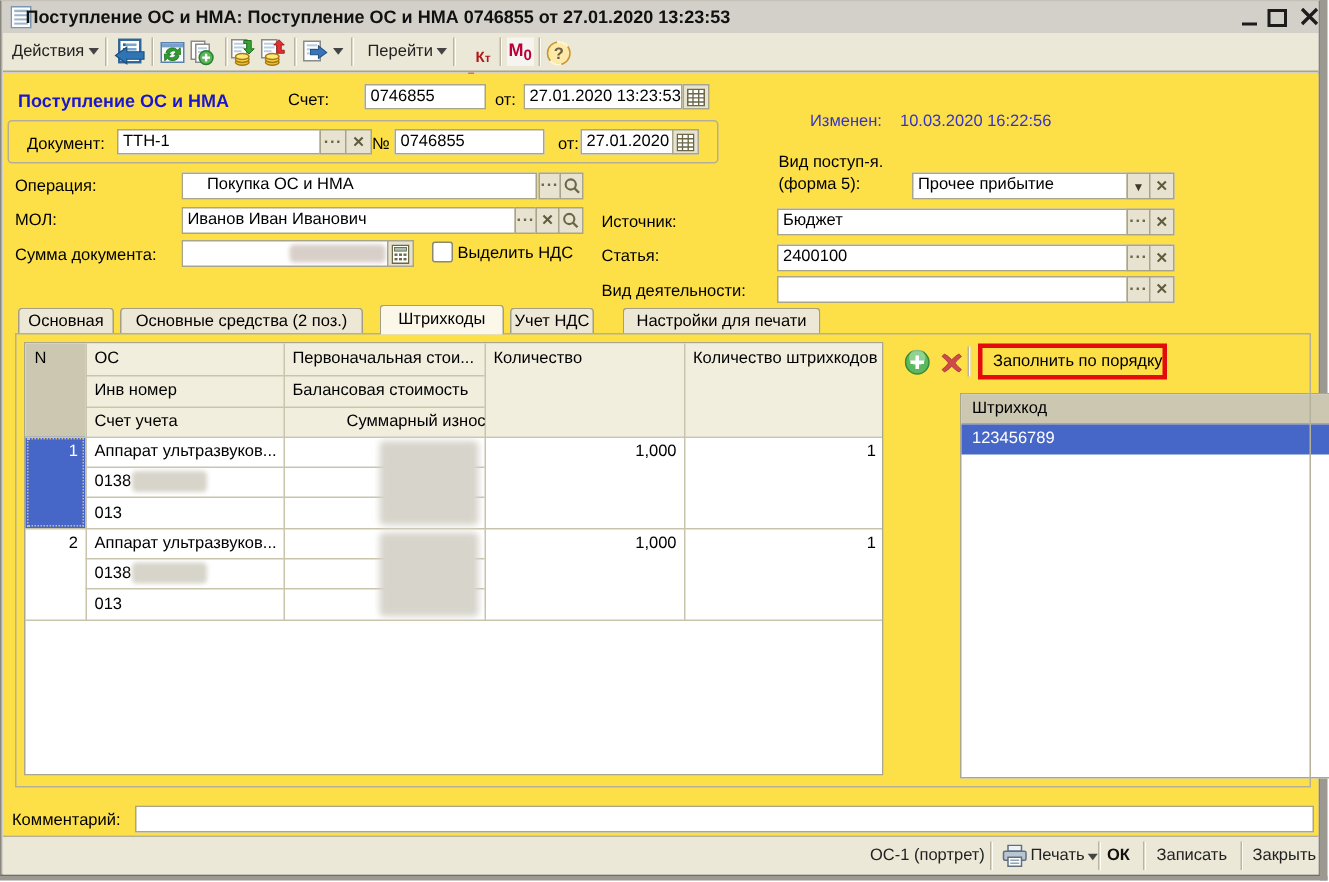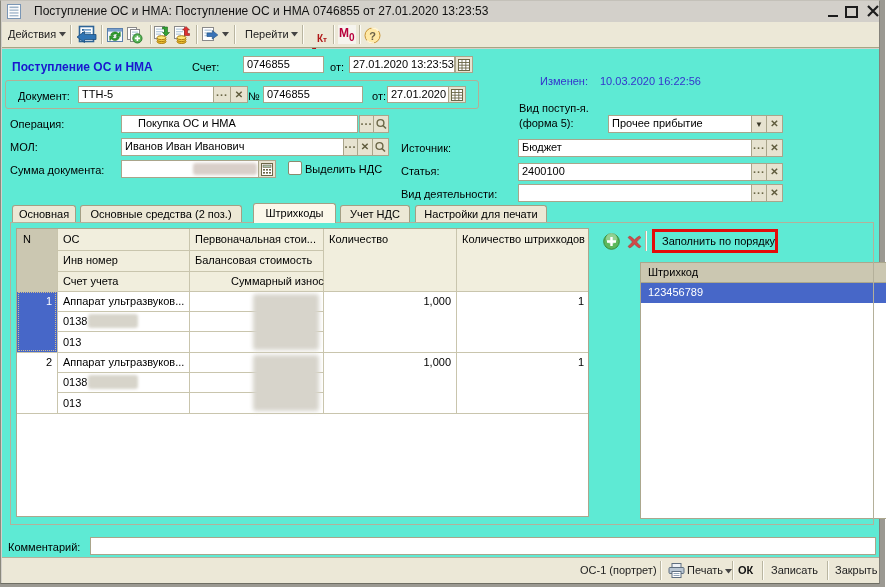--- a/index.html
+++ b/index.html
@@ -42,21 +42,21 @@
   <div class="grayband" style="left:0;top:584px;width:885px;height:3px;"></div>
 
   <div class="abs" id="titlebar" style="left:2px;top:1px;width:877px;height:21px;background:#d3d0ca;">
     <svg class="abs" style="left:5px;top:3px" width="15" height="15" viewBox="0 0 15 15">
       <rect x="0.5" y="0.5" width="13" height="14" fill="#fdfdfd" stroke="#7a96b5"></rect>
       <rect x="2.5" y="2.5" width="9" height="1.6" fill="#9db3c8"></rect>
       <rect x="2.5" y="5.5" width="9" height="1.3" fill="#9db3c8"></rect>
       <rect x="2.5" y="8.3" width="9" height="1.3" fill="#9db3c8"></rect>
       <rect x="2.5" y="11.1" width="9" height="1.3" fill="#9db3c8"></rect>
     </svg>
-    <div class="abs" style="left:32px;top:3px;font-size:12px;font-weight:normal;color:#111;">Поступление ОС и НМА: Поступление ОС и НМА 0746855 от 27.01.2020 13:23:53</div>
+    <div class="abs" style="left:15px;top:3px;font-size:12px;font-weight:bold;color:#111;">Поступление ОС и НМА: Поступление ОС и НМА 0746855 от 27.01.2020 13:23:53</div>
     <div class="abs" style="left:826px;top:14px;width:10px;height:2px;background:#1c1c1c;"></div>
     <div class="abs" style="left:843px;top:5px;width:9px;height:8px;border:2px solid #1c1c1c;"></div>
     <svg class="abs" style="left:864px;top:4px" width="14" height="13" viewBox="0 0 14 13">
       <path d="M2 1 L12 11 M12 1 L2 11" stroke="#1c1c1c" stroke-width="2.2"></path>
     </svg>
   </div>
 
   <div class="abs" id="toolbar" style="left:2px;top:22px;width:877px;height:26px;background:#ece8d7;border-bottom:1px solid #a8a584;box-sizing:border-box;">
     <div class="lbl" style="left:6px;top:6px;color:#222;">Действия</div>
     <svg class="abs" style="left:57px;top:10px" width="7" height="5">
@@ -149,36 +149,36 @@
     </div>
     <div class="sep" style="left:357px;top:3px;height:19px;"></div>
 
     <svg class="abs" style="left:362px;top:5px" width="17" height="17" viewBox="0 0 17 17">
       <circle cx="8.5" cy="8.5" r="7.5" fill="#ffe9a6" stroke="#c89434"></circle>
       <circle cx="8.5" cy="8.5" r="7.5" fill="none" stroke="#fff6d8" stroke-width="1.5" stroke-dasharray="8 16" stroke-dashoffset="14"></circle>
       <text x="8.5" y="12.5" text-anchor="middle" font-size="11" font-weight="bold" fill="#6b6147" font-family="Liberation Sans">?</text>
     </svg>
   </div>
 
-  <div class="abs" id="form" style="left:2px;top:49px;width:877px;height:508px;background:#5eead4;">
+  <div class="abs" id="form" style="left:2px;top:49px;width:877px;height:508px;background:#fde047;">
     <div class="abs" style="left:10px;top:11px;font-size:12px;font-weight:bold;color:#1a16ce;">Поступление ОС и НМА</div>
     <div class="lbl" style="left:190px;top:12px;">Счет:</div>
     <div class="inp" style="left:241px;top:7px;width:81px;height:17px;">0746855</div>
     <div class="lbl" style="left:328px;top:12px;">от:</div>
     <div class="inp" style="left:347px;top:7px;width:106px;height:17px;">27.01.2020 13:23:53</div>
     <div class="fbtn calb" style="left:453px;top:7px;width:18px;height:17px;">
         <svg width="12" height="12" viewBox="0 0 12 12" style="position:absolute;left:2px;top:2px;">
           <rect x="0.5" y="0.5" width="11" height="11" fill="#fff" stroke="#6b6747"></rect>
           <path d="M0.5 3.5 H11.5 M4 0.5 V11.5 M7.8 0.5 V11.5 M0.5 6.2 H11.5 M0.5 9 H11.5" stroke="#6b6747" stroke-width="0.9"></path>
         </svg>
       </div>
 
     <div class="abs" style="left:3px;top:31px;width:472px;height:27px;border:1px solid #b3af96;border-radius:3px;"></div>
     <div class="lbl" style="left:16px;top:41px;">Документ:</div>
-    <div class="inp" style="left:76px;top:37px;width:136px;height:17px;">ТТН-5</div>
+    <div class="inp" style="left:76px;top:37px;width:136px;height:17px;">ТТН-1</div>
     <div class="fbtn dots" style="left:211px;top:37px;width:18px;height:17px;"></div>
     <div class="fbtn xbtn" style="left:228px;top:37px;width:18px;height:17px;"></div>
     <div class="lbl" style="left:246px;top:41px;">№</div>
     <div class="inp" style="left:261px;top:37px;width:100px;height:17px;">0746855</div>
     <div class="lbl" style="left:370px;top:41px;">от:</div>
     <div class="inp" style="left:385px;top:37px;width:62px;height:17px;">27.01.2020</div>
     <div class="fbtn calb" style="left:446px;top:37px;width:18px;height:17px;">
         <svg width="12" height="12" viewBox="0 0 12 12" style="position:absolute;left:2px;top:2px;">
           <rect x="0.5" y="0.5" width="11" height="11" fill="#fff" stroke="#6b6747"></rect>
           <path d="M0.5 3.5 H11.5 M4 0.5 V11.5 M7.8 0.5 V11.5 M0.5 6.2 H11.5 M0.5 9 H11.5" stroke="#6b6747" stroke-width="0.9"></path>
@@ -244,21 +244,21 @@
     <div class="fbtn xbtn" style="left:764px;top:90px;width:17px;height:18px;"></div>
     <div class="inp" style="left:516px;top:114px;width:234px;height:18px;">2400100</div>
     <div class="fbtn dots" style="left:749px;top:114px;width:16px;height:18px;"></div>
     <div class="fbtn xbtn" style="left:764px;top:114px;width:17px;height:18px;"></div>
     <div class="inp" style="left:516px;top:135px;width:234px;height:18px;"></div>
     <div class="fbtn dots" style="left:749px;top:135px;width:16px;height:18px;"></div>
     <div class="fbtn xbtn" style="left:764px;top:135px;width:17px;height:18px;"></div>
 
     <div class="tab" style="left:10px;width:64px;">Основная</div>
     <div class="tab" style="left:78px;width:162px;">Основные средства (2 поз.)</div>
-    <div class="tab" style="left:338px;width:70px;">Учет НДС</div>
+    <div class="tab" style="left:338px;width:56px;">Учет НДС</div>
     <div class="tab" style="left:413px;width:132px;">Настройки для печати</div>
     <div class="abs" style="left:8px;top:173px;width:864px;height:303px;border:1px solid #b4b09a;box-sizing:border-box;z-index:2;"></div>
     <div class="tab active" style="left:251px;width:83px;">Штрихкоды</div>
 
     <div class="abs" id="tbl" style="left:14px;top:179px;width:571px;height:287px;background:#fff;border:1px solid #aba78d;">
 
       <div class="abs" style="left:0;top:0;width:571px;height:62px;background:#f1eedd;"></div>
       <div class="abs" style="left:0;top:0;width:40px;height:62px;background:#cbc7b1;"></div>
 
       <div class="abs" style="left:0;top:62px;width:40px;height:61px;background:#4767c8;outline:1px dotted rgba(235,205,130,0.85);outline-offset:-2px;"></div>

